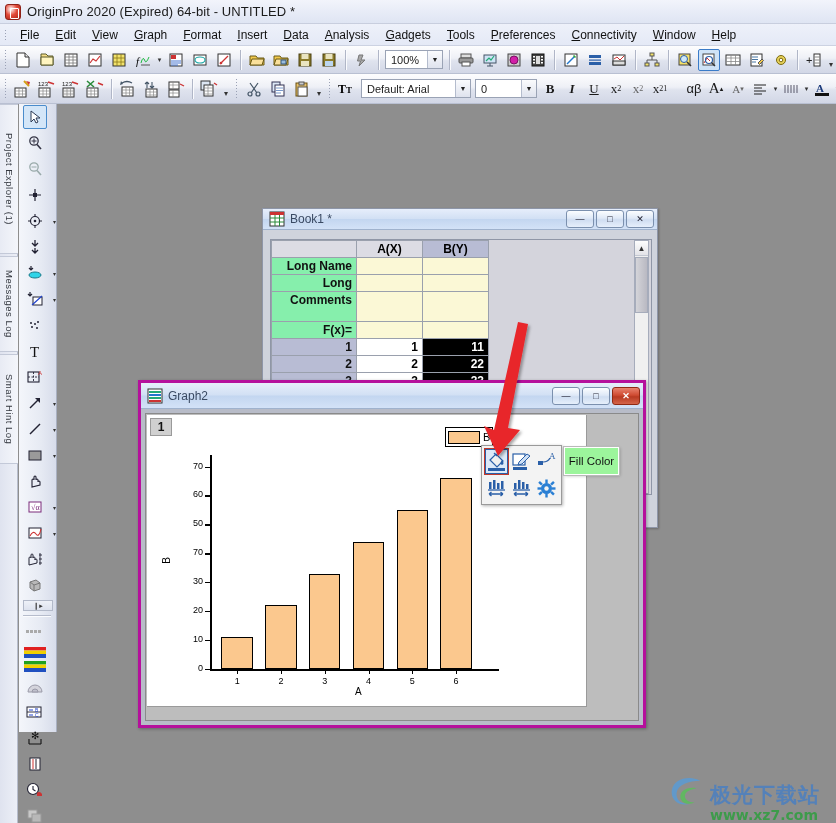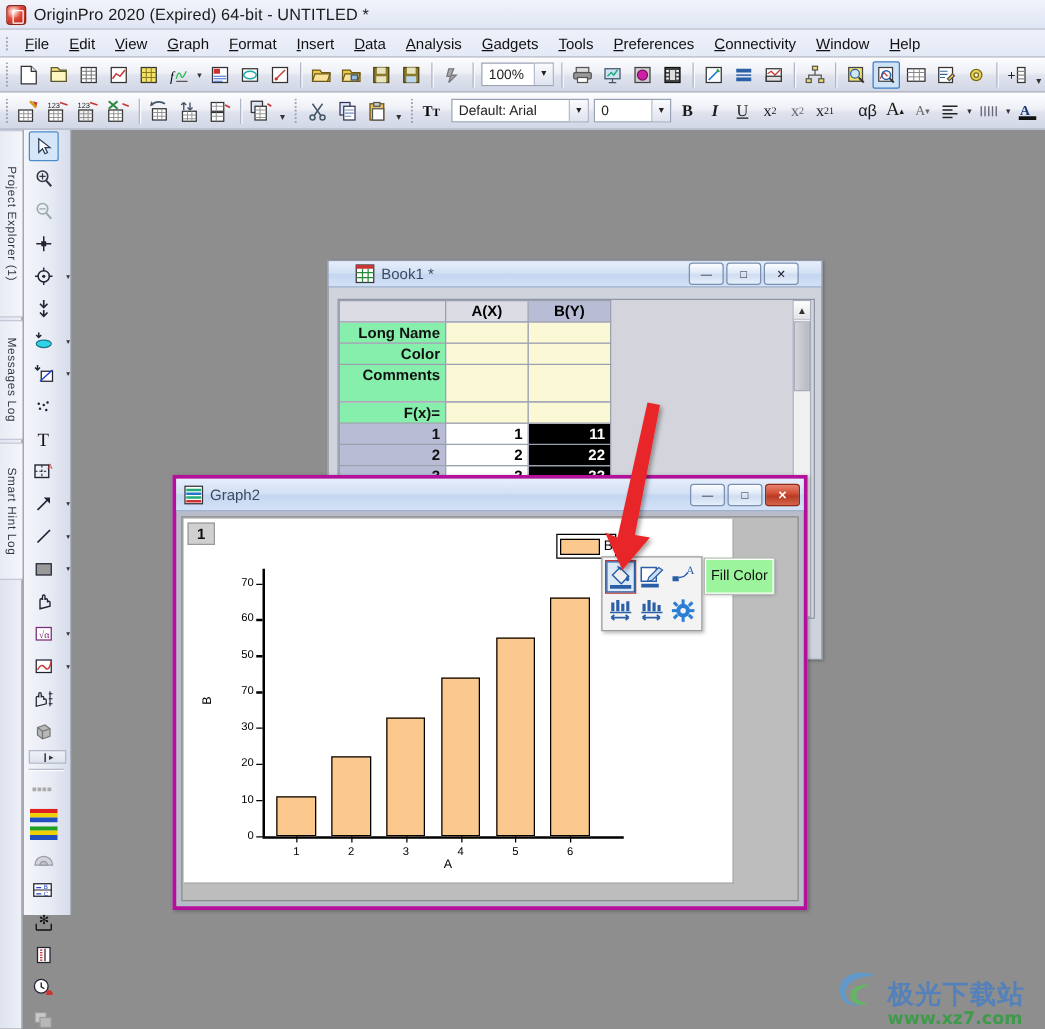--- a/index.html
+++ b/index.html
@@ -158,21 +158,21 @@
   #book1{
     position:absolute; left:262px; top:208px; width:396px; height:320px;
     background:#cfd3dc;
     border:1px solid #8e96a8;
     box-shadow:1px 1px 2px rgba(0,0,0,.25);
   }
   #book1-title{
     height:21px; width:100%;
     background:linear-gradient(to bottom,#e6eefb 0%,#d2e0f4 48%,#c3d6f0 52%,#d3e2f7 100%);
     border-bottom:1px solid #9fb2cd;
-    display:flex; align-items:center; padding:0 18px;justify-content:center;
+    display:flex; align-items:center; padding:0 3px;justify-content:center;
   }
   .win-icon{ width:16px;height:16px;margin:0 5px 0 3px; flex:none; }
   .win-title-text{ font-size:12px; color:#3a4a63; flex:1; }
   .win-btn{
     width:28px;height:18px;margin-left:2px;flex:none;
     border:1px solid #7b90ae; border-radius:3px;
     background:linear-gradient(to bottom,#fbfdff 0%,#dfe9f7 45%,#cfddf1 55%,#e6effb 100%);
     display:flex;align-items:center;justify-content:center;
     font-size:9px; color:#223;
   }
@@ -969,21 +969,21 @@
         <td class="hdr-corner"></td>
         <td class="col-hdr">A(X)</td>
         <td class="col-hdr sel">B(Y)</td>
       </tr>
       <tr>
         <td class="row-lbl">Long Name</td>
         <td class="meta"></td>
         <td class="meta"></td>
       </tr>
       <tr>
-        <td class="row-lbl">Color</td>
+        <td class="row-lbl">Long</td>
         <td class="meta"></td>
         <td class="meta"></td>
       </tr>
       <tr style="height:30px">
         <td class="row-lbl" style="vertical-align:top">Comments</td>
         <td class="meta"></td>
         <td class="meta"></td>
       </tr>
       <tr>
         <td class="row-lbl">F(x)=</td>

